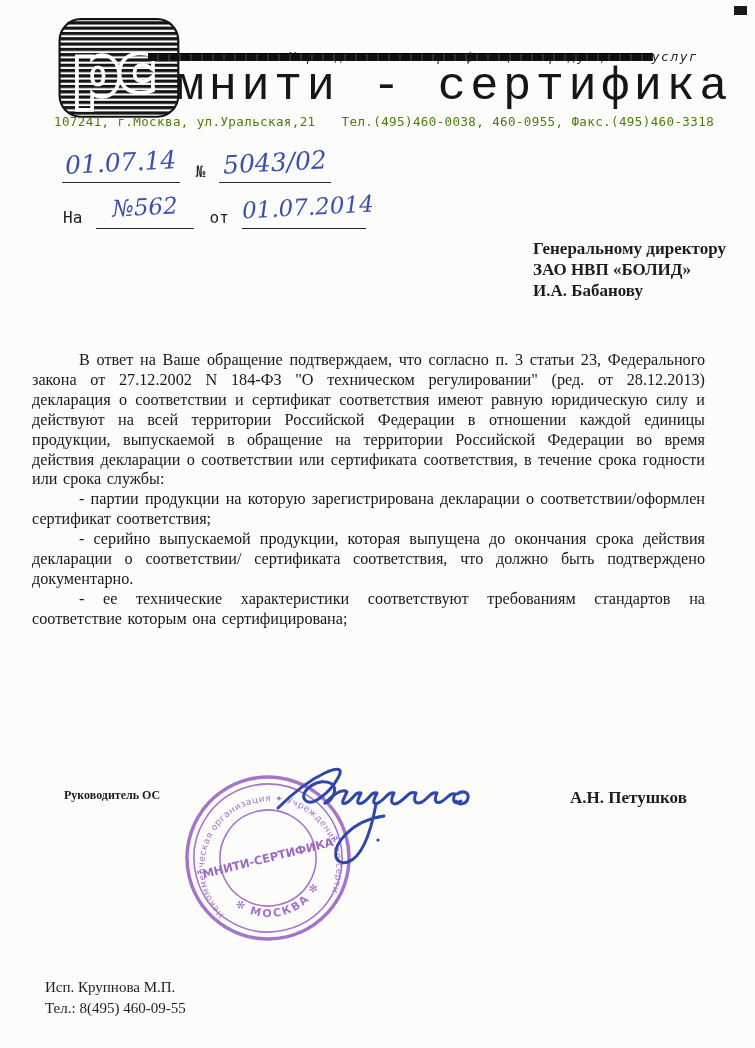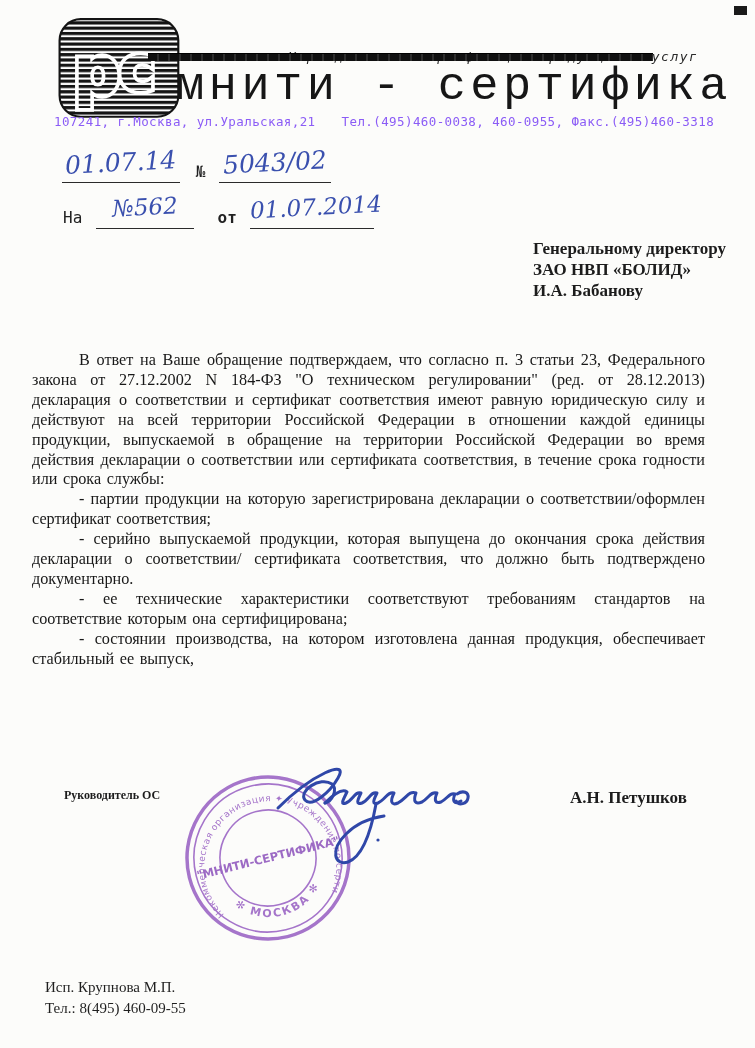--- a/index.html
+++ b/index.html
@@ -21,21 +21,21 @@
     border-top:1px solid #000;
   }
   .org-name{
     position:absolute;left:176px;top:60px;
     font-family:"Liberation Mono",monospace;font-weight:400;
     font-size:47px;letter-spacing:4.5px;color:#161616;white-space:nowrap;
   }
   .address-line{
     position:absolute;left:54px;top:114px;width:660px;
     font-family:"DejaVu Sans Mono",monospace;font-size:12.5px;
-    letter-spacing:0.4px;color:#8b5cf6;white-space:nowrap;
+    letter-spacing:0.4px;color:#4d7c0f;white-space:nowrap;
   }
   .address-line .gap{display:inline-block;width:26px;}
   .corner-artifact{position:absolute;left:734px;top:6px;width:13px;height:9px;background:#1a1a1a;}
   
   .ref{position:absolute;font-family:"DejaVu Sans Mono",monospace;font-size:16px;color:#222;}
   .ref-1{left:62px;top:146px;}
   .ref-2{left:57px;top:192px;}
   .field{display:inline-block;border-bottom:1.6px solid #2a2a2a;text-align:center;vertical-align:bottom;height:36px;position:relative;}
   .hw{
     font-family:"DejaVu Serif",serif;font-style:italic;color:#3a50ae;
@@ -90,36 +90,35 @@
 
   <div class="ref ref-1">
     <span class="field" style="width:118px;"><span class="hw hw-lg">01.07.14</span></span>
     <span class="plain">№</span>
     <span class="field" style="width:112px;"><span class="hw hw-lg">5043/02</span></span>
   </div>
 
   <div class="ref ref-2">
     <span class="plain">На</span>
     <span class="field" style="width:98px;"><span class="hw hw-md">№562</span></span>
-    <span class="plain" style="margin-left:8px;font-weight:bold;">от</span>
+    <span class="plain" style="">от</span>
     <span class="field" style="width:124px;"><span class="hw hw-md">01.07.2014</span></span>
   </div>
 
   <div class="recipient">
     <div>Генеральному директору</div>
     <div>ЗАО НВП «БОЛИД»</div>
     <div>И.А. Бабанову</div>
   </div>
 
   <div class="body-text">
     <p>В ответ на Ваше обращение подтверждаем, что согласно п. 3 статьи 23, Федерального закона от 27.12.2002 N 184-ФЗ "О техническом регулировании" (ред. от 28.12.2013) декларация о соответствии и сертификат соответствия имеют равную юридическую силу и действуют на всей территории Российской Федерации в отношении каждой единицы продукции, выпускаемой в обращение на территории Российской Федерации во время действия декларации о соответствии или сертификата соответствия, в течение срока годности или срока службы:</p>
     <p>- партии продукции на которую зарегистрирована декларации о соответствии/оформлен сертификат соответствия;</p>
     <p>- серийно выпускаемой продукции, которая выпущена до окончания срока действия декларации о соответствии/ сертификата соответствия, что должно быть подтверждено документарно.</p>
     <p>- ее технические характеристики соответствуют требованиям стандартов на соответствие которым она сертифицирована;</p>
-    <p>- состоянии производства, на котором изготовлена данная продукция, обеспечивает стабильный ее выпуск,</p>
   </div>
 
   <div class="sign-title">Руководитель ОС</div>
   <div class="sign-name">А.Н. Петушков</div>
 
   <div class="stamp">
     <svg viewBox="0 0 172 172" width="172" height="172">
       <defs>
         <path id="arcTop" d="M 31 132 A 66 66 0 1 1 141 132"></path>
         <path id="arcBottom" d="M 32 104 A 56 56 0 0 0 140 104"></path>

